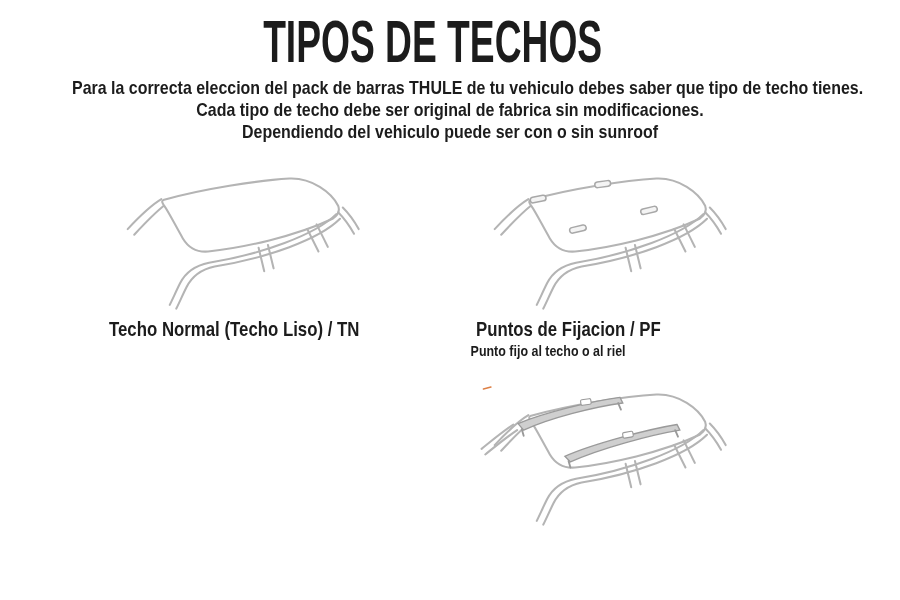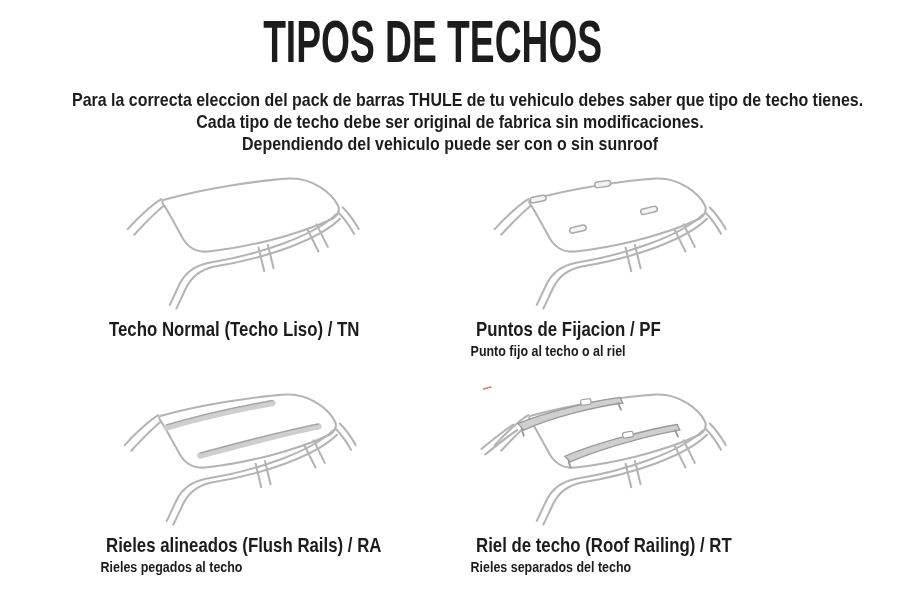--- a/index.html
+++ b/index.html
@@ -21,21 +21,21 @@
   .title{
     margin-top:12px;
     text-align:center;
     font-size:60px;
     font-weight:700;
     line-height:1.0;
     white-space:nowrap;
     transform:scaleX(0.62) translateX(-28px);
   }
   .intro{
-    margin-top:17px;
+    margin-top:5px;
     text-align:center;
   }
   .intro-line{
     font-size:19px;
     font-weight:600;
     line-height:22px;
     white-space:nowrap;
     transform:scaleX(0.84);
   }
 
@@ -132,35 +132,20 @@
         <rect x="106" y="73" width="18" height="6" rx="3" transform="rotate(-13 115 76)"></rect>
         <rect x="182" y="53" width="18" height="6" rx="3" transform="rotate(-13 191 56)"></rect>
       </g>
     </svg>
     <figcaption>
       <div class="caption">Puntos de Fijacion / PF</div>
       <div class="subcaption">Punto fijo al techo o al riel</div>
     </figcaption>
   </figure>
 
-  <figure class="cell cell-ra">
-    <svg class="roof-art art-ra" viewBox="0 0 320 170">
-      <use href="#roof-base"></use>
-      <g fill="none" stroke-linecap="round">
-        <path d="M71,57 C105,47 150,37 184,31" stroke="var(--rail-fill)" stroke-width="7"></path>
-        <path d="M71,54.5 C105,44.5 150,34.5 184,28.5" stroke="#a3a3a3" stroke-width="1.4"></path>
-        <path d="M107,87 C145,77 196,63 233,56" stroke="var(--rail-fill)" stroke-width="7"></path>
-        <path d="M107,84.5 C145,74.5 196,60.5 233,53.5" stroke="#a3a3a3" stroke-width="1.4"></path>
-      </g>
-    </svg>
-    <figcaption>
-      <div class="caption">Rieles alineados (Flush Rails) / RA</div>
-      <div class="subcaption">Rieles pegados al techo</div>
-    </figcaption>
-  </figure>
 
   <figure class="cell cell-rt">
     <svg class="roof-art art-rt" viewBox="0 0 320 170">
       <use href="#roof-base"></use>
       <g stroke-linecap="round">
 
         <path d="M46,54 C34,62 22,72 12,80" fill="none" stroke="currentColor" stroke-width="2.2"></path>
         <path d="M50,60 C38,68 26,78 16,86" fill="none" stroke="currentColor" stroke-width="2.2"></path>
 
         <path d="M51,53 C80,41 130,29 160,25 L163,31 C133,35 85,47 57,60 Z" fill="var(--rail-fill)" stroke="var(--rail-edge)" stroke-width="1.4"></path>
@@ -169,19 +154,15 @@
         <rect x="118" y="27" width="11" height="6" rx="1.5" fill="#ffffff" stroke="var(--rail-edge)" stroke-width="1.2" transform="rotate(-8 123 30)"></rect>
 
         <path d="M101,88 C130,75 190,59 221,54 L224,60 C193,65 138,80 107,94 Z" fill="var(--rail-fill)" stroke="var(--rail-edge)" stroke-width="1.4"></path>
         <path d="M105,93 L107,100" fill="none" stroke="var(--rail-edge)" stroke-width="2"></path>
         <path d="M219,60 L222,67" fill="none" stroke="var(--rail-edge)" stroke-width="2"></path>
         <rect x="163" y="62" width="11" height="6" rx="1.5" fill="#ffffff" stroke="var(--rail-edge)" stroke-width="1.2" transform="rotate(-10 168 65)"></rect>
 
         <path d="M14,16 l8,-2" fill="none" stroke="#dd7f45" stroke-width="1.6"></path>
       </g>
     </svg>
-    <figcaption>
-      <div class="caption">Riel de techo (Roof Railing) / RT</div>
-      <div class="subcaption">Rieles separados del techo</div>
-    </figcaption>
   </figure>
 
 </div>
 
 </body></html>

